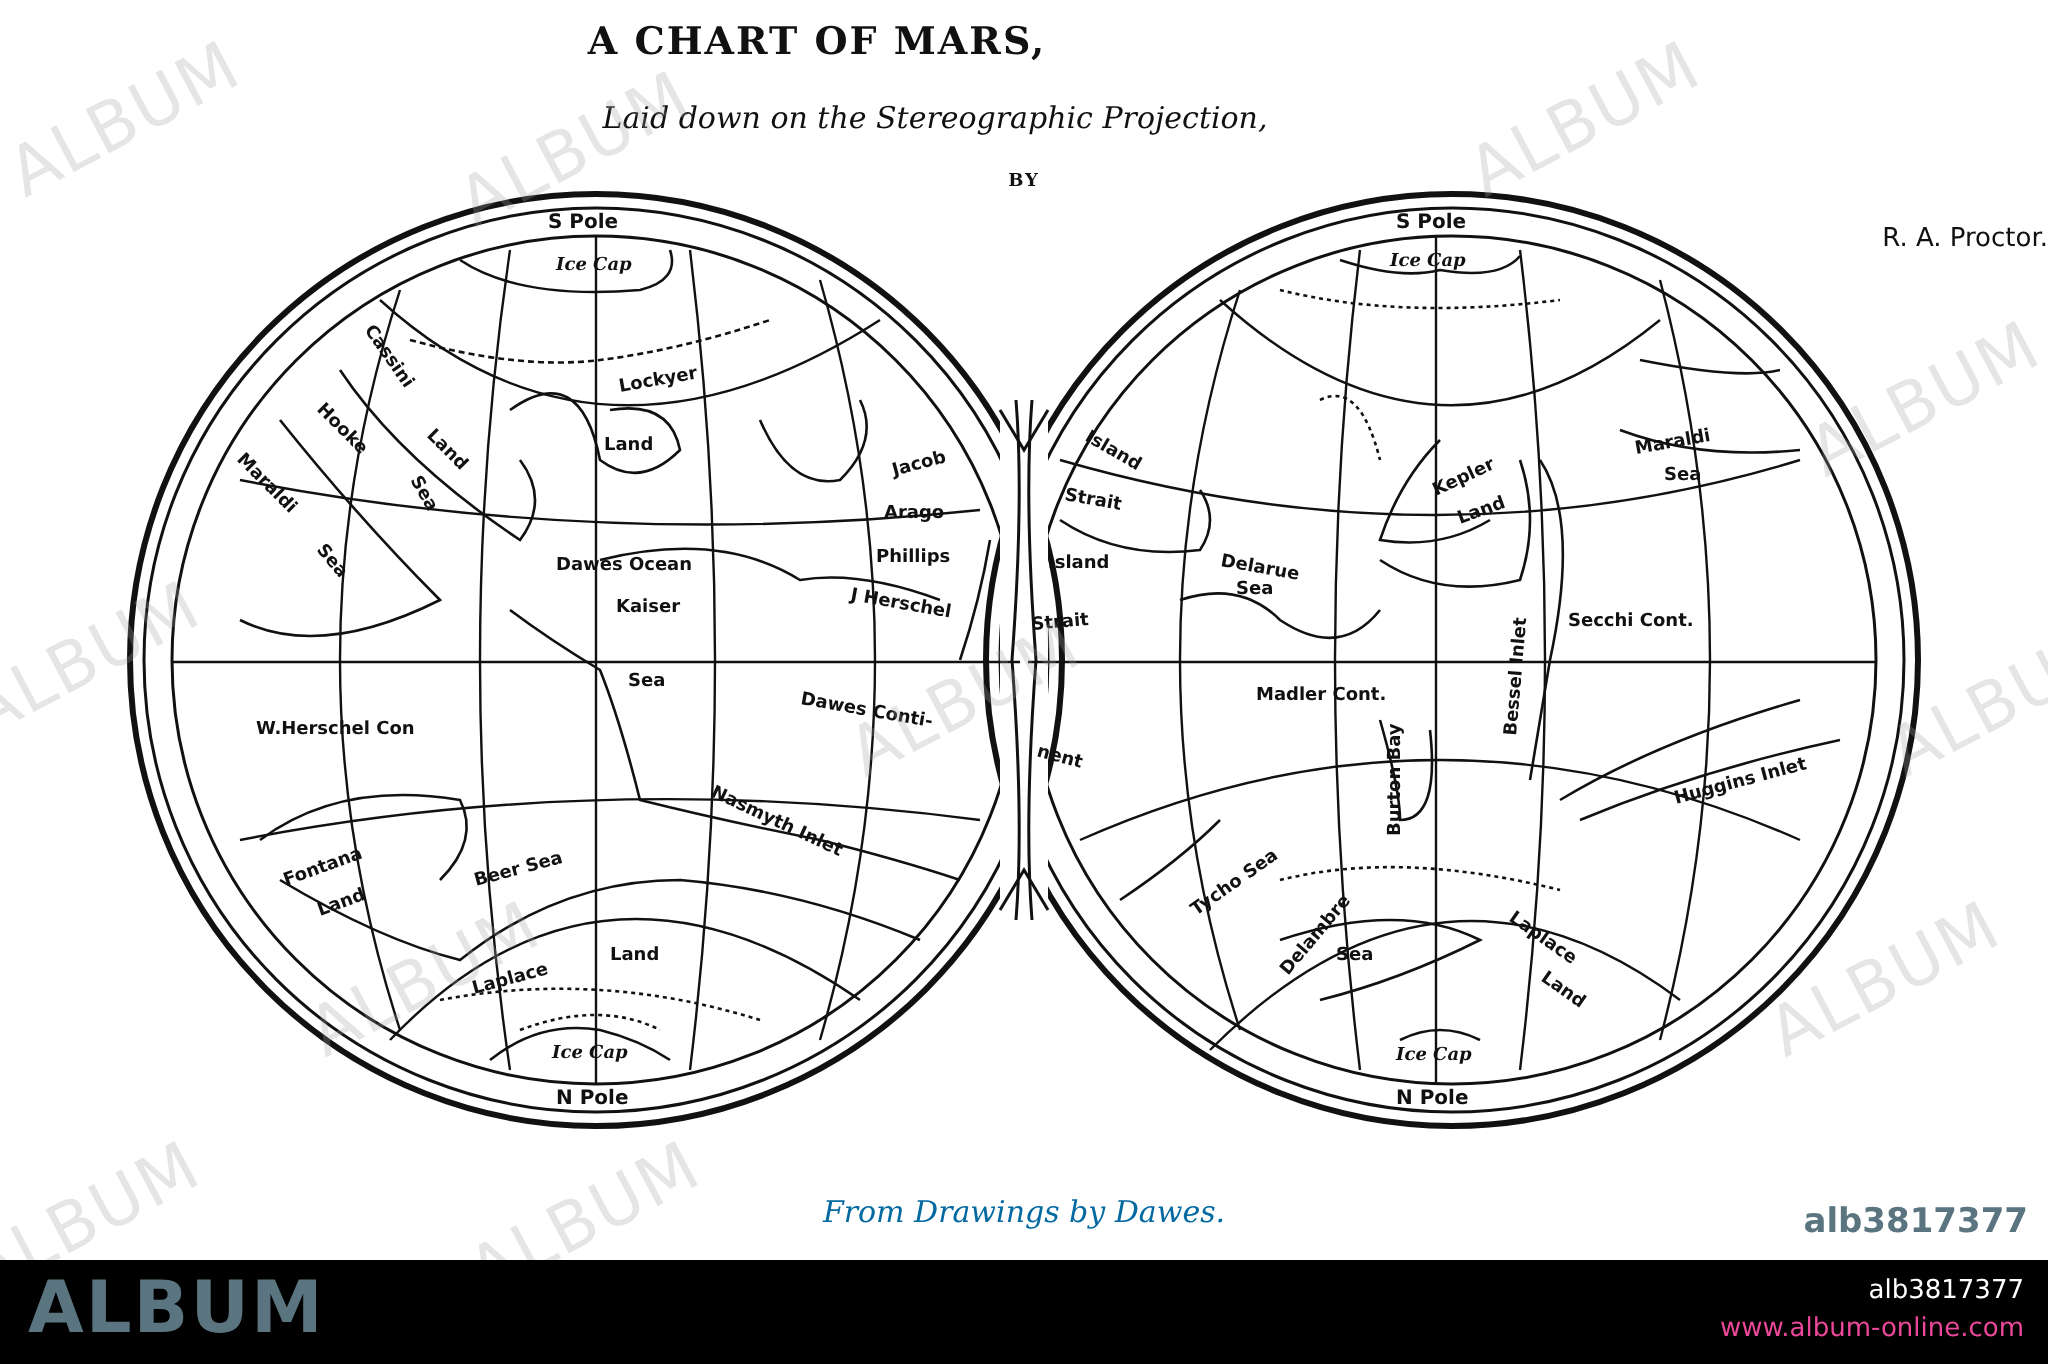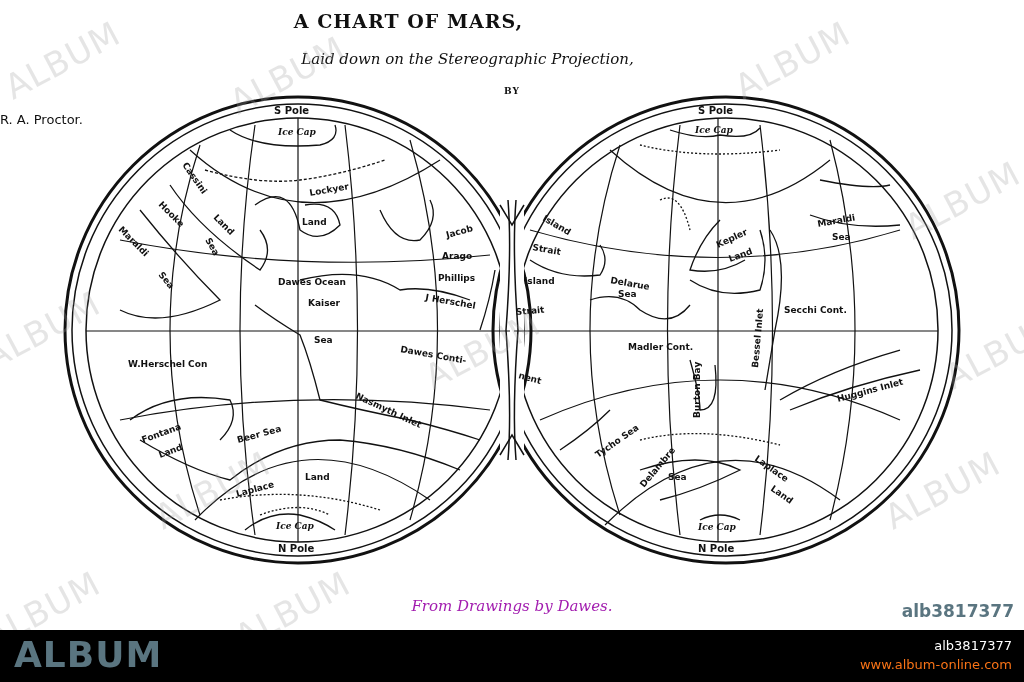--- a/index.html
+++ b/index.html
@@ -1,31 +1,31 @@
 <!DOCTYPE html>
 <html><head>
 <meta charset="utf-8">
 <style>
   html,body{margin:0;padding:0;}
   body{width:1024px;height:682px;background:#ffffff;position:relative;overflow:hidden;font-family:"DejaVu Serif",serif;}
   .title{position:absolute;left:0;width:817px;text-align:center;top:10px;font-family:"DejaVu Serif",serif;font-weight:bold;font-size:19px;letter-spacing:1px;color:#111;}
   .subtitle{position:absolute;left:0;width:935px;text-align:center;top:50px;font-family:"DejaVu Serif",serif;font-style:italic;font-size:15px;color:#111;}
   .by{position:absolute;left:0;width:1024px;text-align:center;top:86px;font-family:"DejaVu Serif",serif;font-weight:bold;font-size:9px;color:#111;letter-spacing:1px;}
-  .author{position:absolute;left:0;width:1024px;text-align:left;top:112px;font-family:"DejaVu Sans",sans-serif;font-size:13px;color:#111;}
-  .caption{position:absolute;left:0;width:1024px;text-align:center;top:597px;font-family:"DejaVu Serif",serif;font-style:italic;font-size:15px;color:#a21caf;}
+  .author{position:absolute;left:0;width:1024px;text-align:right;top:112px;font-family:"DejaVu Sans",sans-serif;font-size:13px;color:#111;}
+  .caption{position:absolute;left:0;width:1024px;text-align:center;top:597px;font-family:"DejaVu Serif",serif;font-style:italic;font-size:15px;color:#0369a1;}
   .map-svg{position:absolute;left:0;top:0;}
   .lbl{font-family:"DejaVu Sans",sans-serif;font-weight:bold;font-size:9px;fill:#111;}
   .lbl-it{font-family:"DejaVu Serif",serif;font-style:italic;font-weight:bold;font-size:9px;fill:#111;}
   .pole{font-family:"DejaVu Sans",sans-serif;font-weight:bold;font-size:10px;fill:#111;}
   .wm{position:absolute;font-family:"DejaVu Sans",sans-serif;font-size:34px;color:rgba(160,160,160,0.28);transform:rotate(-28deg);pointer-events:none;letter-spacing:1px;}
   .id-top{position:absolute;right:10px;top:601px;font-family:"DejaVu Sans",sans-serif;font-weight:bold;font-size:17px;color:#5a7580;}
   .bar{position:absolute;left:0;top:630px;width:1024px;height:52px;background:#000;}
   .bar-logo{position:absolute;left:14px;top:4px;font-family:"DejaVu Sans",sans-serif;font-weight:bold;font-size:36px;color:#5a7580;letter-spacing:1px;}
   .bar-id{position:absolute;right:12px;top:8px;font-family:"DejaVu Sans",sans-serif;font-size:13px;color:#fff;text-align:right;}
-  .bar-url{position:absolute;right:12px;top:27px;font-family:"DejaVu Sans",sans-serif;font-size:13px;color:#f97316;text-align:right;}
+  .bar-url{position:absolute;right:12px;top:27px;font-family:"DejaVu Sans",sans-serif;font-size:13px;color:#ec4899;text-align:right;}
 </style>
 </head>
 <body>
 
 <div class="title">A CHART OF MARS,</div>
 <div class="subtitle">Laid down on the Stereographic Projection,</div>
 <div class="by">BY</div>
 <div class="author">R. A. Proctor.</div>
 
 <svg class="map-svg" width="1024" height="630" viewBox="0 0 1024 630">

